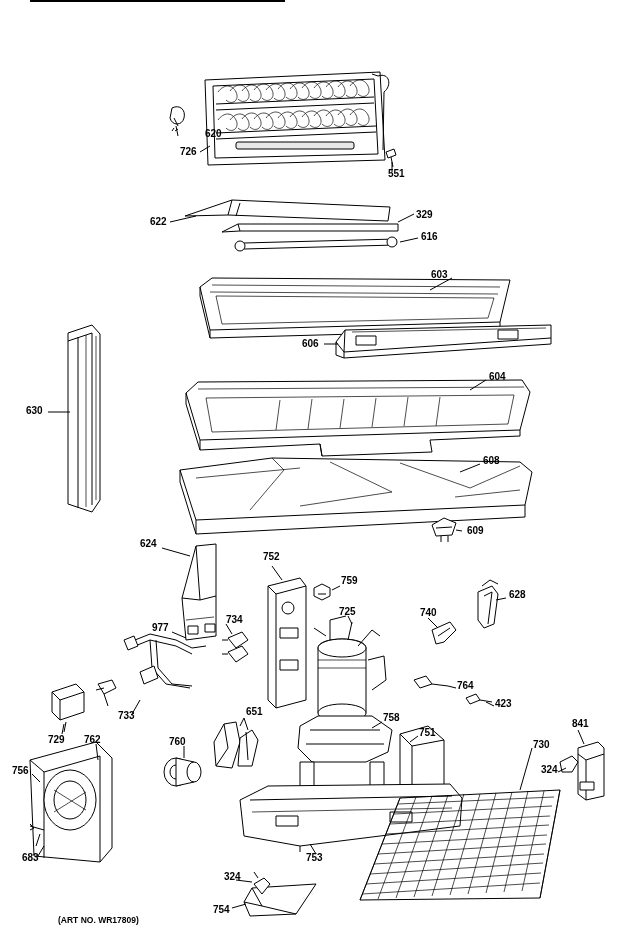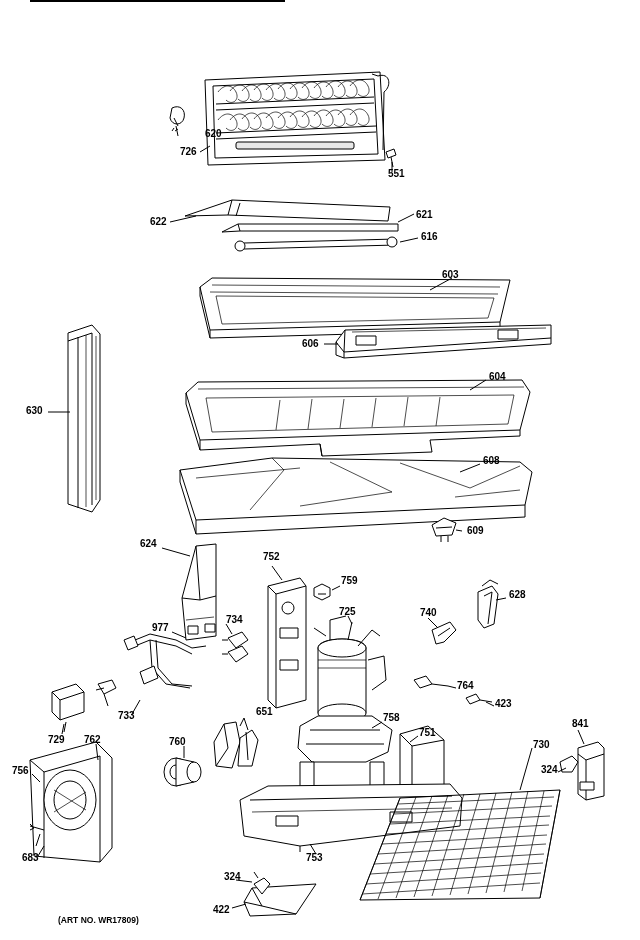--- a/index.html
+++ b/index.html
@@ -431,48 +431,48 @@
       <path d="M316,854 L310,844"></path>
       <path d="M236,880 L252,882"></path>
       <path d="M232,908 L246,904"></path>
     </g>
   </svg>
 
   <div class="callout" style="left:170px; top:128px;margin-left:35px;">620</div>
   <div class="callout" style="left:180px; top:146px;">726</div>
   <div class="callout" style="left:388px; top:168px;">551</div>
   <div class="callout" style="left:150px; top:216px;">622</div>
-  <div class="callout" style="left:416px; top:209px;">621</div>
+  <div class="callout" style="left:416px; top:209px;">329</div>
   <div class="callout" style="left:421px; top:231px;">616</div>
-  <div class="callout" style="left:442px; top:269px;">603</div>
+  <div class="callout" style="left:431px; top:269px;">603</div>
   <div class="callout" style="left:302px; top:338px;">606</div>
   <div class="callout" style="left:489px; top:371px;">604</div>
   <div class="callout" style="left:26px; top:405px;">630</div>
   <div class="callout" style="left:483px; top:455px;">608</div>
   <div class="callout" style="left:467px; top:525px;">609</div>
   <div class="callout" style="left:140px; top:538px;">624</div>
   <div class="callout" style="left:263px; top:551px;">752</div>
   <div class="callout" style="left:341px; top:575px;">759</div>
   <div class="callout" style="left:509px; top:589px;">628</div>
   <div class="callout" style="left:339px; top:606px;">725</div>
   <div class="callout" style="left:420px; top:607px;">740</div>
   <div class="callout" style="left:152px; top:622px;">977</div>
   <div class="callout" style="left:226px; top:614px;">734</div>
   <div class="callout" style="left:118px; top:710px;">733</div>
   <div class="callout" style="left:457px; top:680px;">764</div>
   <div class="callout" style="left:495px; top:698px;">423</div>
   <div class="callout" style="left:48px; top:734px;">729</div>
   <div class="callout" style="left:84px; top:734px;">762</div>
-  <div class="callout" style="left:232px; top:706px;padding-left:24px;">651</div>
+  <div class="callout" style="left:222px; top:706px;padding-left:24px;">651</div>
   <div class="callout" style="left:169px; top:736px;">760</div>
   <div class="callout" style="left:383px; top:712px;">758</div>
   <div class="callout" style="left:419px; top:727px;">751</div>
   <div class="callout" style="left:533px; top:739px;">730</div>
   <div class="callout" style="left:572px; top:718px;">841</div>
   <div class="callout" style="left:541px; top:764px;">324</div>
   <div class="callout" style="left:12px; top:765px;">756</div>
   <div class="callout" style="left:22px; top:852px;">683</div>
   <div class="callout" style="left:306px; top:852px;">753</div>
   <div class="callout" style="left:224px; top:871px;">324</div>
-  <div class="callout" style="left:213px; top:904px;">422</div>
+  <div class="callout" style="left:213px; top:904px;">754</div>
 
   <div id="artno">(ART NO. WR17809)</div>
 </div>
 
 </body></html>

